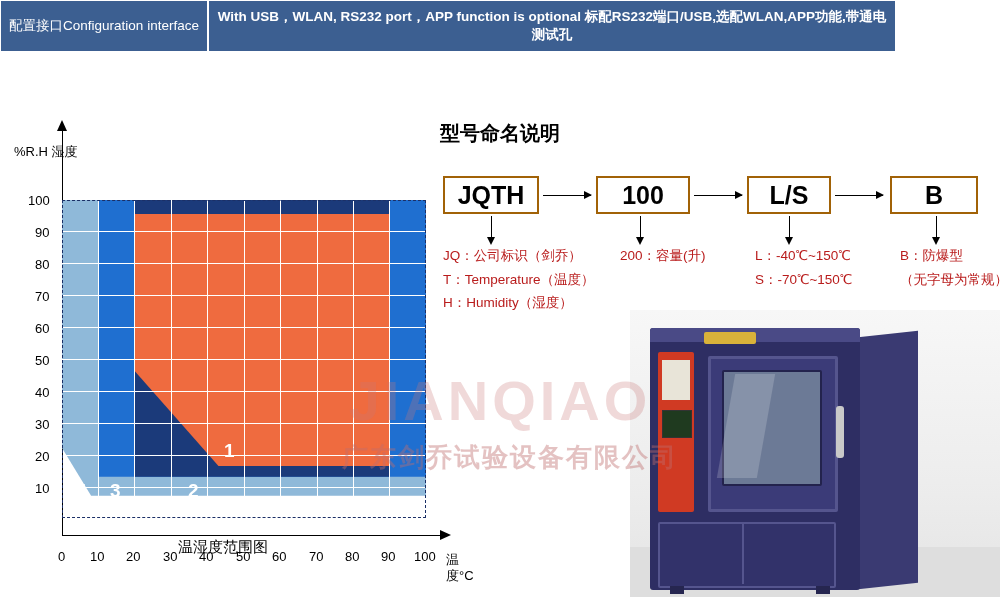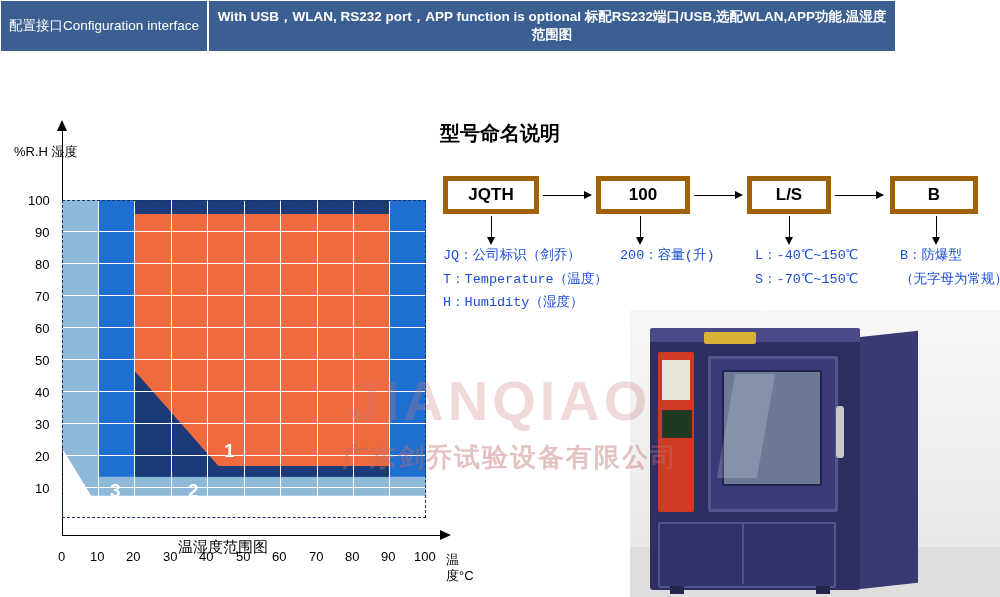--- a/index.html
+++ b/index.html
@@ -43,35 +43,35 @@
   .axis-caption{position:absolute;font-size:13px;color:#000;line-height:1.2;}
   .zone{position:absolute;}
   .zone-num{position:absolute;color:#fff;font-size:19px;font-weight:bold;}
   .chart-title{position:absolute;left:178px;top:430px;font-size:15px;color:#000;}
 
   
   .naming{position:absolute;left:440px;top:120px;width:560px;}
   .naming-title{font-size:20px;font-weight:bold;color:#000;}
   .flow{position:absolute;left:443px;top:176px;width:550px;height:40px;}
   .flow-box{
-    position:absolute;top:0;height:38px;border:5px solid #a16207;background:#fff;
+    position:absolute;top:0;height:38px;border:2px solid #a16207;background:#fff;
     display:flex;align-items:center;justify-content:center;
-    font-size:17px;font-weight:bold;box-sizing:border-box;
+    font-size:25px;font-weight:bold;box-sizing:border-box;
   }
   .flow-arrow{position:absolute;top:19px;height:1px;background:#000;}
   .flow-arrow:after{
     content:"";position:absolute;right:-1px;top:-4px;
     border-left:8px solid #000;border-top:4px solid transparent;border-bottom:4px solid transparent;
   }
   .down-arrow{position:absolute;width:1px;background:#000;}
   .down-arrow:after{
     content:"";position:absolute;left:-4px;bottom:-7px;
     border-top:8px solid #000;border-left:4px solid transparent;border-right:4px solid transparent;
   }
-  .legend-col{position:absolute;font-size:13.5px;line-height:1.75;color:#1d4ed8;white-space:nowrap;font-family:Liberation Mono, monospace;}
+  .legend-col{position:absolute;font-size:13.5px;line-height:1.75;color:#b91c1c;white-space:nowrap;}
 
   
   .photo{position:absolute;left:630px;top:310px;width:370px;height:287px;overflow:hidden;background:#f2f2f2;}
   .ph-bg{position:absolute;left:0;top:0;width:370px;height:287px;background:linear-gradient(180deg,#f7f7f7 0%,#ededed 60%,#e4e4e4 100%);}
   .ph-floor{position:absolute;left:0;bottom:0;width:370px;height:50px;background:#dedede;}
   .ph-body{position:absolute;left:20px;top:18px;width:210px;height:262px;background:#2e2e63;border-radius:3px;}
   .ph-body-top{position:absolute;left:20px;top:18px;width:210px;height:14px;background:#4a4a86;border-radius:3px 3px 0 0;}
   .ph-side{position:absolute;left:228px;top:24px;width:60px;height:252px;background:#3a3a72;transform:skewY(-6deg);}
   .ph-panel{position:absolute;left:28px;top:42px;width:36px;height:160px;background:#d03a23;border-radius:2px;}
   .ph-panel-screen{position:absolute;left:32px;top:100px;width:28px;height:26px;background:#1f3a1f;border:1px solid #333;}
@@ -97,21 +97,21 @@
     font-size:26px;font-weight:bold;color:rgba(190,110,110,0.42);
     letter-spacing:2px;pointer-events:none;white-space:nowrap;
   }
 </style>
 </head>
 <body>
 
 <div class="spec-table">
   <div class="spec-row r1">
     <div class="spec-left">配置接口Configuration interface</div>
-    <div class="spec-right">With USB，WLAN, RS232  port，APP function is optional 标配RS232端口/USB,选配WLAN,APP功能,温湿度范围图</div>
+    <div class="spec-right">With USB，WLAN, RS232  port，APP function is optional 标配RS232端口/USB,选配WLAN,APP功能,带通电测试孔</div>
   </div>
   <div class="spec-row r2">
   </div>
 </div>
 
 <div class="chart-wrap">
 
   <div class="axis-caption" style="left:14px;top:36px;">
     <span style="white-space:pre-line;">%R.H 湿度</span>
   </div>

